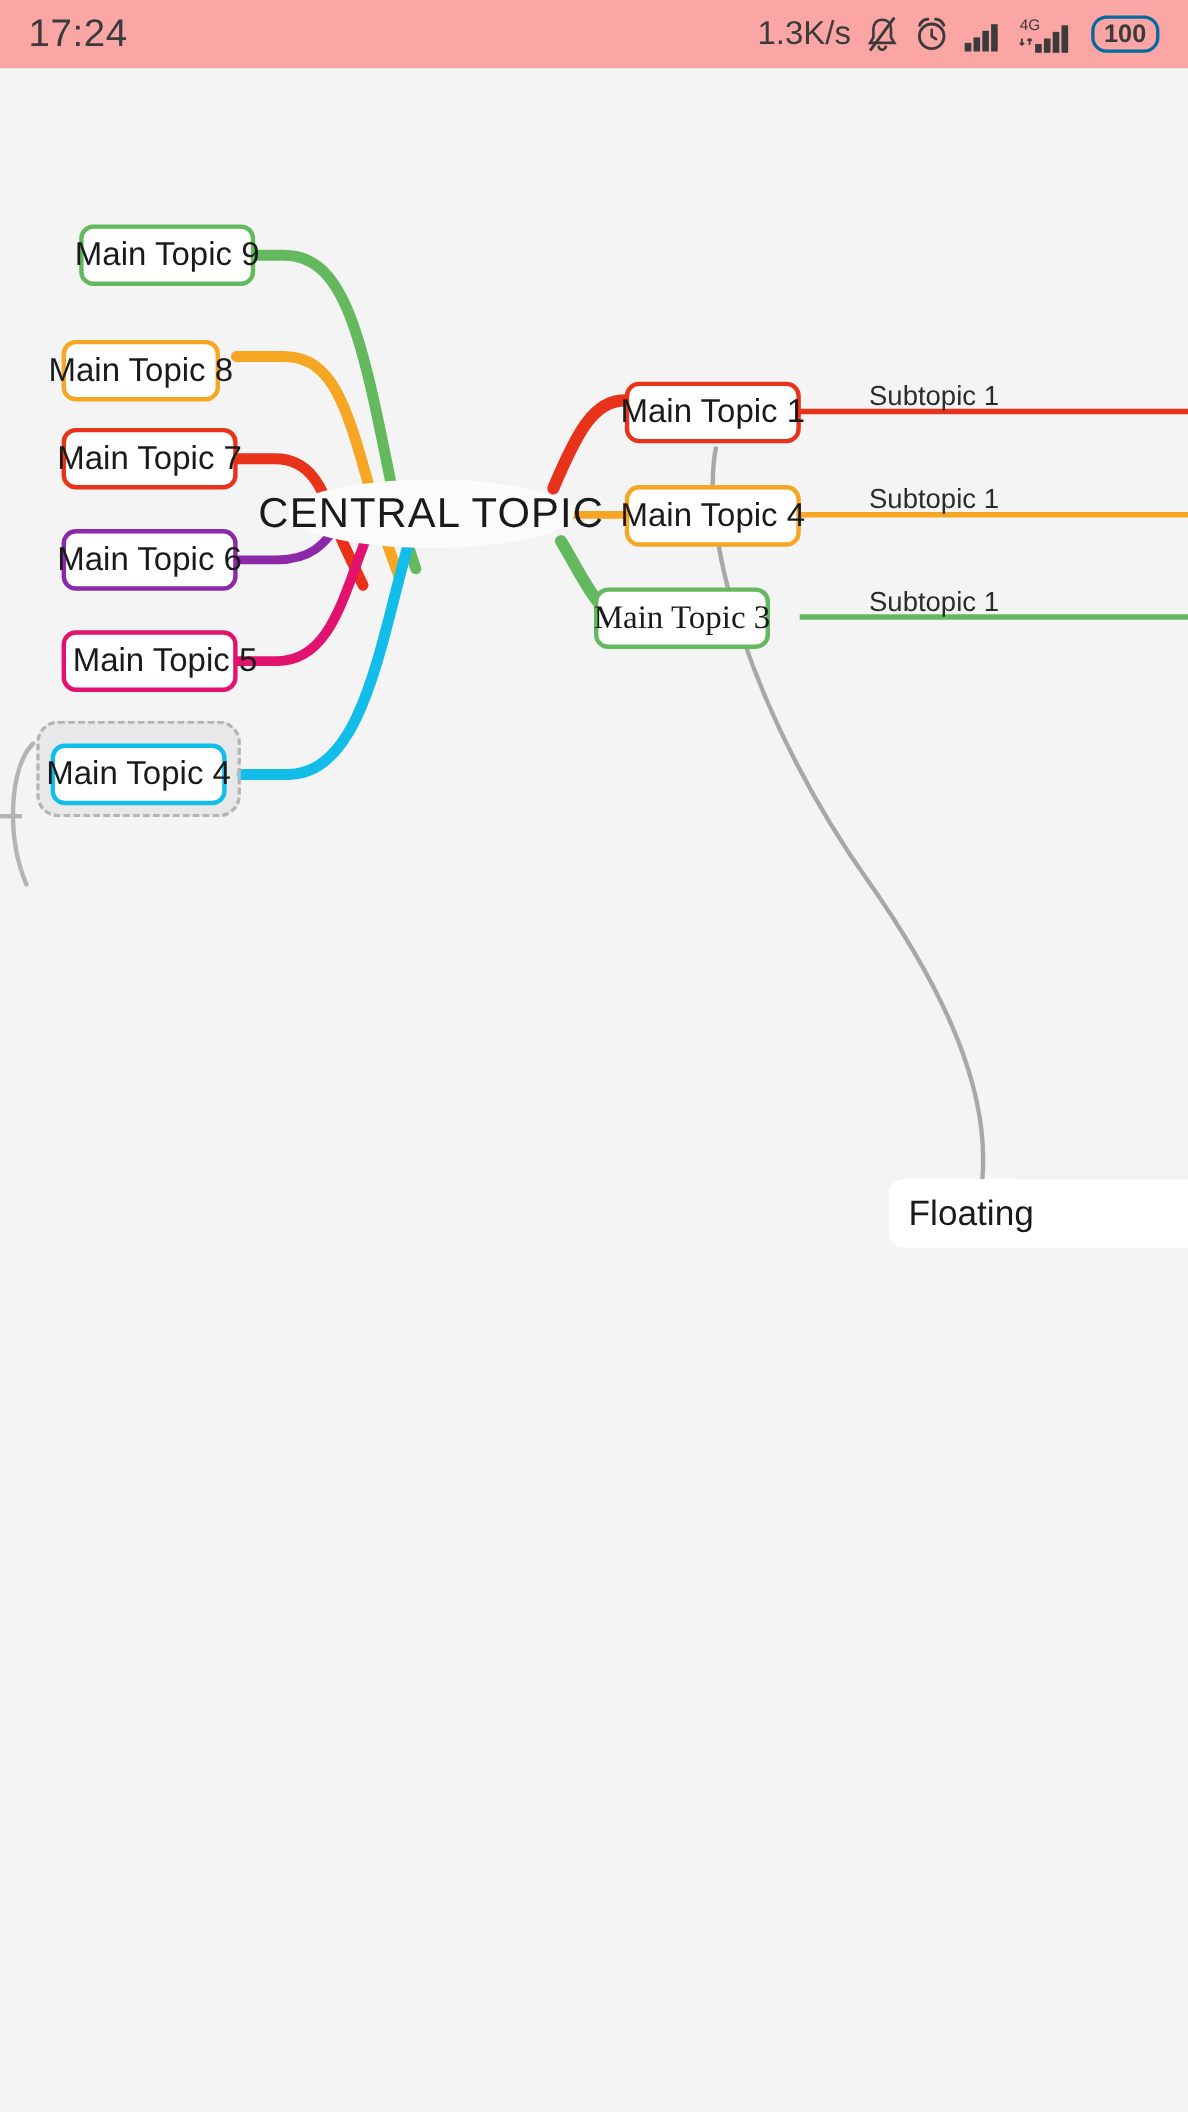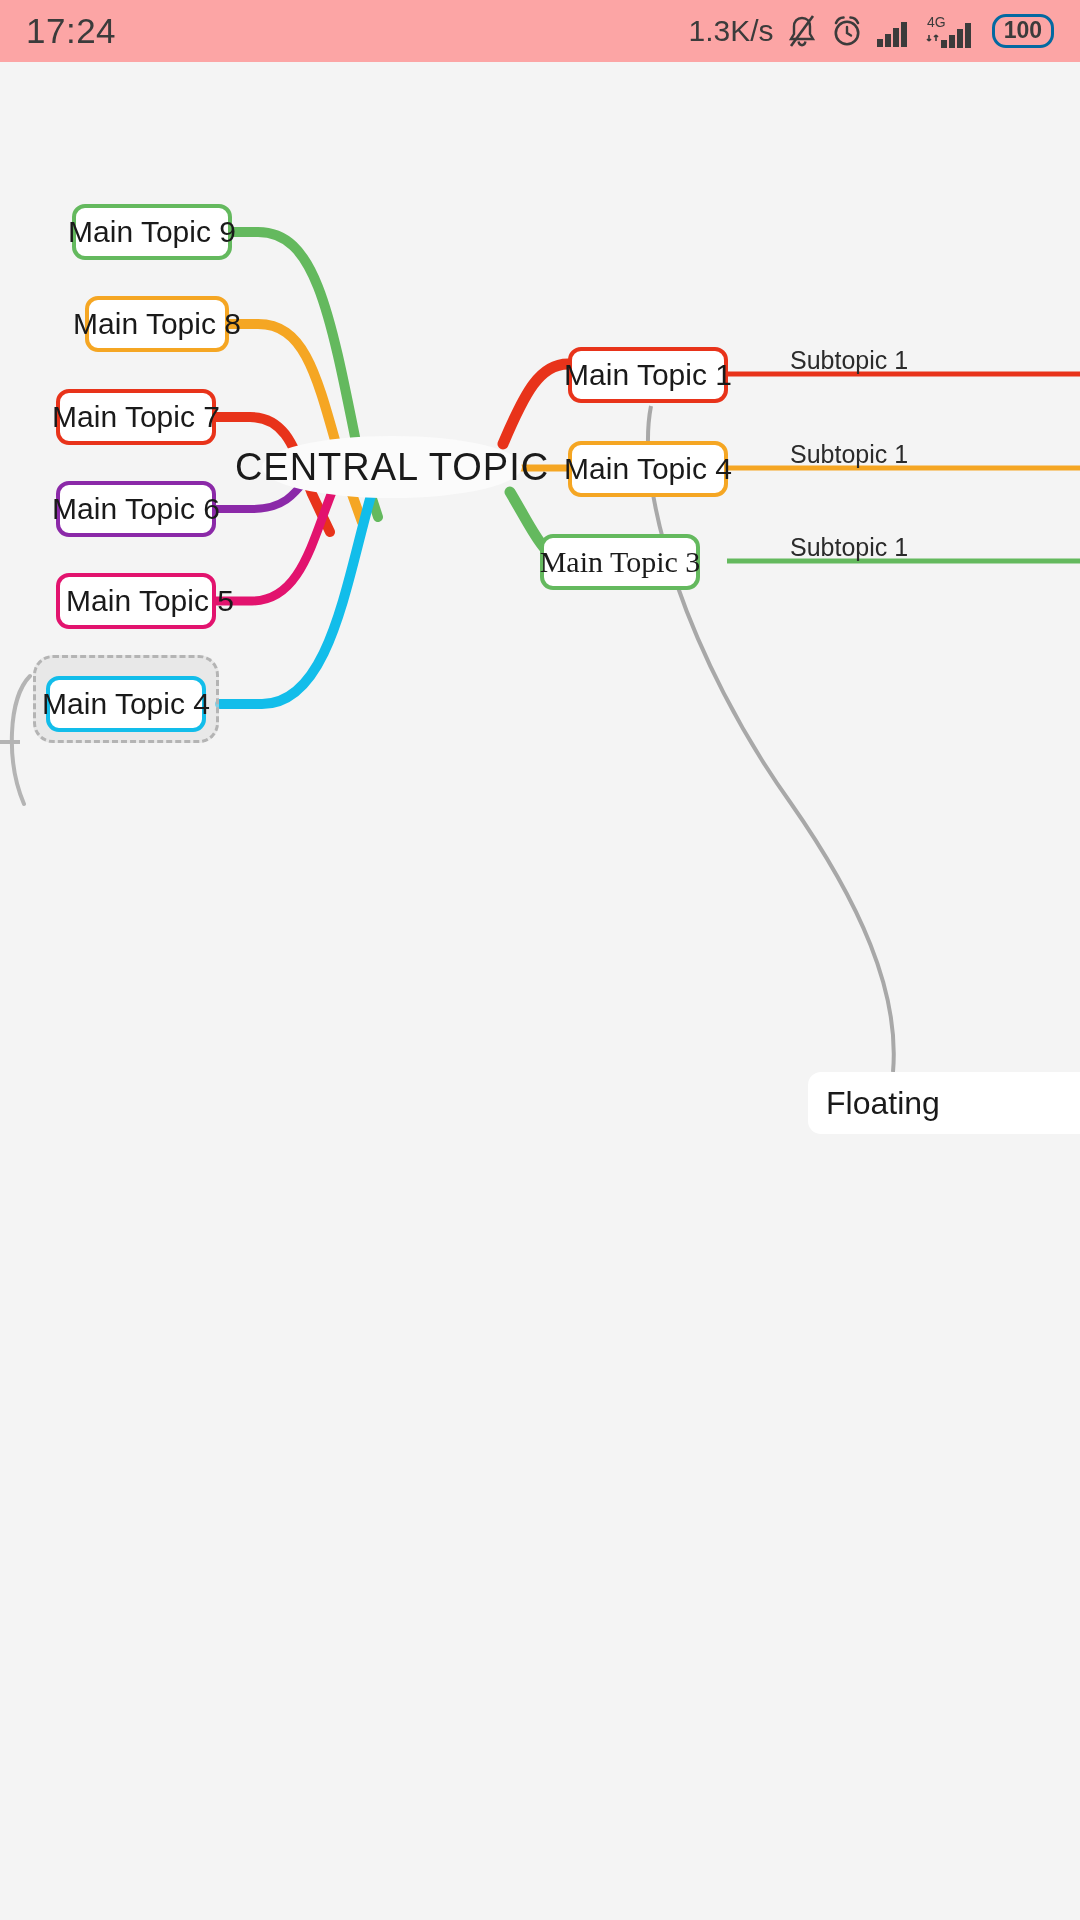--- a/index.html
+++ b/index.html
@@ -224,21 +224,21 @@
 
   <div id="selection-box" style="left:33px; top:593px; width:186px; height:88px;"></div>
 
   <div id="central-topic" style="left:262px; top:374px; width:260px; height:62px;">
     <span>CENTRAL TOPIC</span>
   </div>
 
   <div class="node" style="left:56px; top:142px; width:160px; height:56px; border-color:#64b95e;margin-left:16px;">
     <span>Main Topic 9</span>
   </div>
-  <div class="node" style="left:56px; top:234px; width:144px; height:56px; border-color:#f5a623;margin-left:29px;">
+  <div class="node" style="left:56px; top:247px; width:144px; height:56px; border-color:#f5a623;">
     <span>Main Topic 8</span>
   </div>
   <div class="node" style="left:56px; top:327px; width:160px; height:56px; border-color:#e8331a;">
     <span>Main Topic 7</span>
   </div>
   <div class="node" style="left:56px; top:419px; width:160px; height:56px; border-color:#8b29a8;">
     <span>Main Topic 6</span>
   </div>
   <div class="node" style="left:56px; top:511px; width:160px; height:56px; border-color:#e2136e;padding-left:28px;">
     <span>Main Topic 5</span>

